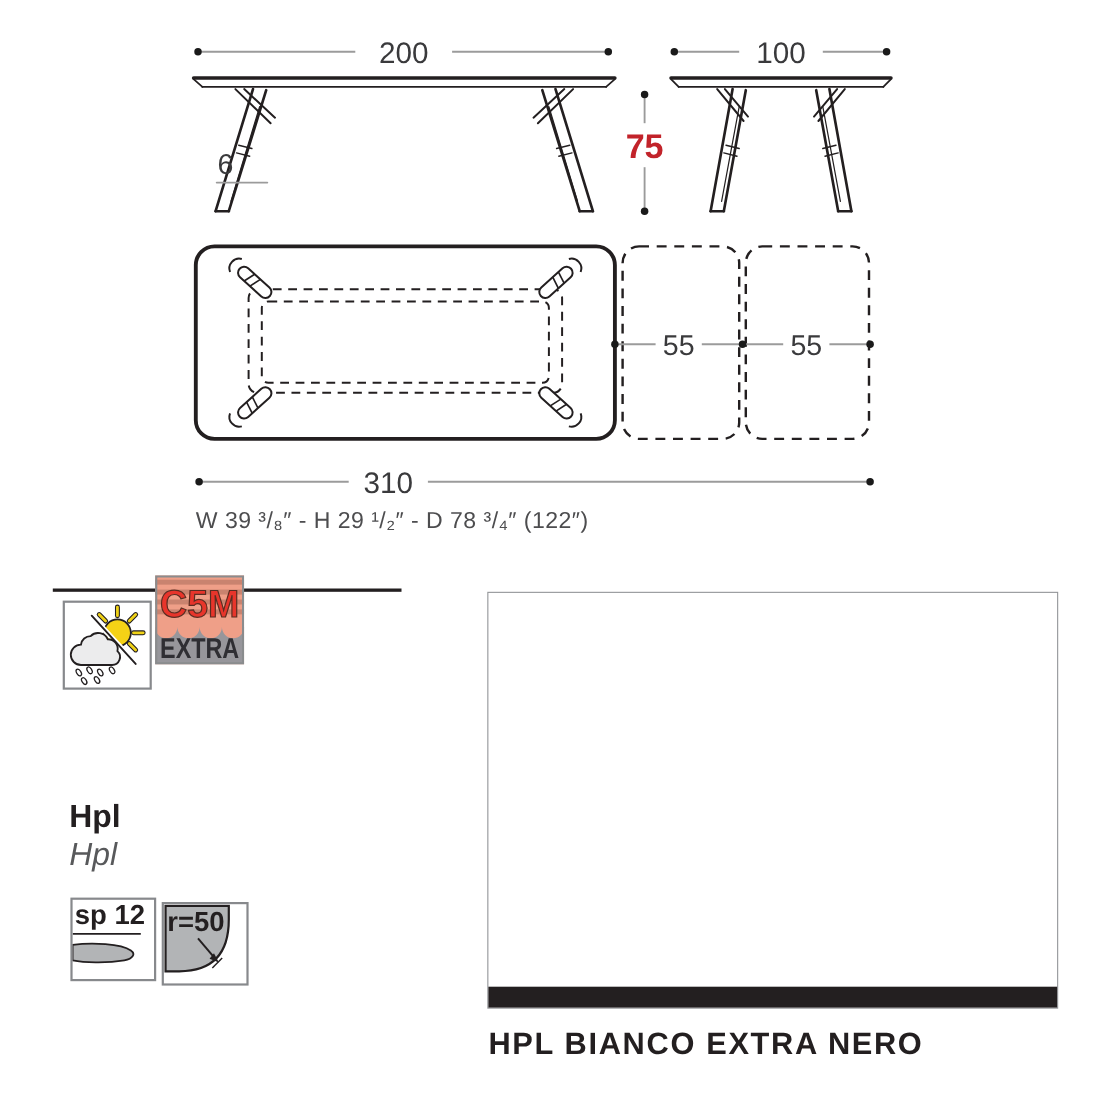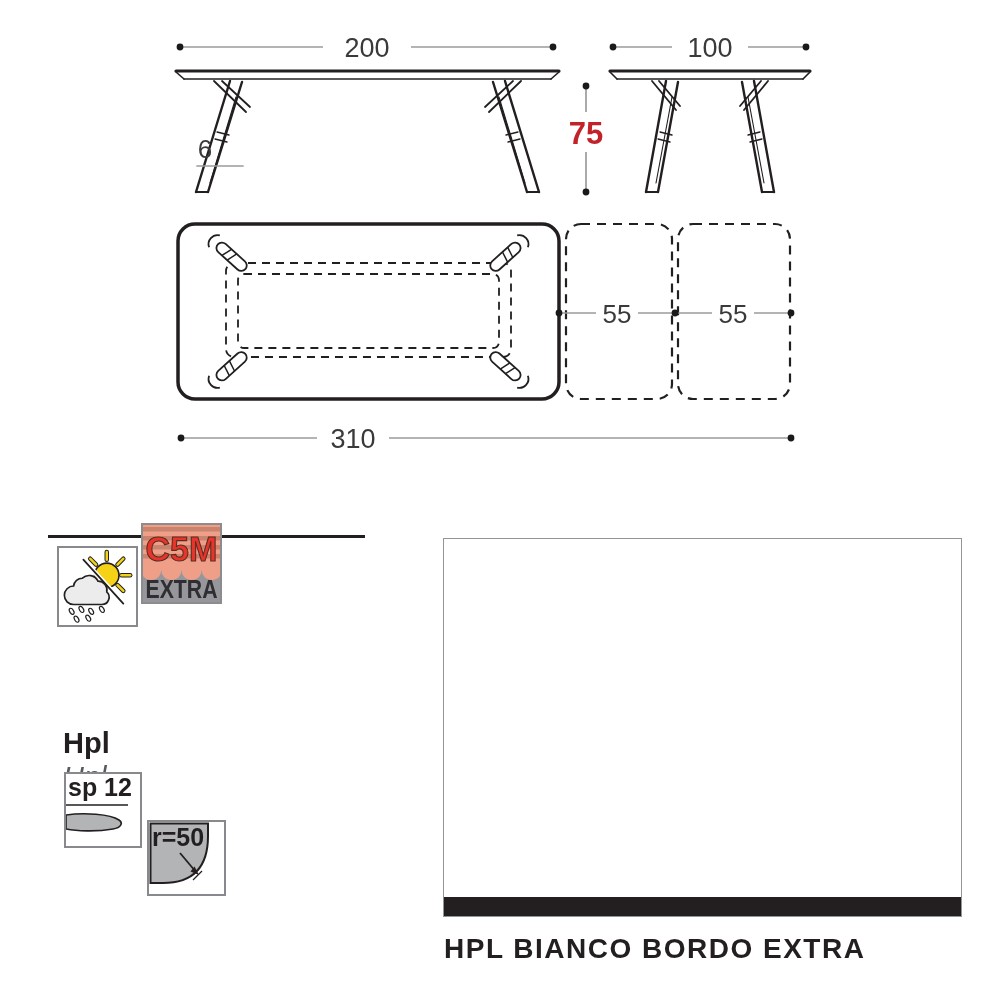--- a/index.html
+++ b/index.html
@@ -15,21 +15,21 @@
   #imperial-line{left:178px;top:462px;font-size:21px;color:#4d4d4f;letter-spacing:.4px;}
 
   
   #separator{left:48px;top:535px;width:317px;height:2.5px;background:#231f20;}
   .icon-box{border:2px solid #87898c;background:#fff;box-sizing:border-box;}
   #weather-box{left:57px;top:546px;width:81px;height:81px;}
   #c5m-box{left:141px;top:523px;width:81px;height:81px;border:none;}
   #badge-wrap{left:58px;top:648px;width:212px;height:55px;}
   #material-bold{left:63px;top:727px;font-size:29px;font-weight:bold;color:#231f20;}
   #material-italic{left:63px;top:761px;font-size:29px;font-style:italic;font-weight:300;color:#58595b;}
-  #sp-box{left:64px;top:772px;width:78px;height:76px;}
+  #sp-box{left:64px;top:816px;width:78px;height:76px;}
   #r-box{left:147px;top:820px;width:79px;height:76px;}
 
   
   #swatch{left:443px;top:538px;width:519px;height:379px;border:1px solid #939598;box-sizing:border-box;}
   #swatch-edge{position:absolute;left:0;right:0;bottom:0;height:19px;}
   #swatch-caption{left:444px;top:933px;font-size:28px;font-weight:bold;color:#231f20;letter-spacing:1.5px;}
 </style>
 </head>
 <body>
 
@@ -164,20 +164,21 @@
       <g>
         <line x1="181" y1="438" x2="791" y2="438" stroke="#9b9b9b" stroke-width="1.7"></line>
         <circle cx="181" cy="438" r="3.4" fill="#1a1a1a"></circle>
         <circle cx="791" cy="438" r="3.4" fill="#1a1a1a"></circle>
         <rect x="317" y="421" width="72" height="34" fill="#fff"></rect>
         <text class="dim-text-big" x="353" y="448" text-anchor="middle">310</text>
       </g>
     </g>
   </svg>
 
+  <div id="imperial-line" class="abs">W 39 ³/₈″ - H 29 ¹/₂″  - D 78 ³/₄″ (122″)</div>
 
   <div id="separator" class="abs"></div>
 
   <div id="weather-box" class="abs icon-box">
     <svg width="77" height="77" viewBox="0 0 79 79">
       <g stroke-linecap="round">
         <g stroke="#231f20" stroke-width="4.6">
           <line x1="49" y1="12" x2="49" y2="4"></line>
             <line x1="60" y1="17" x2="66" y2="11"></line>
           <line x1="64" y1="28" x2="73" y2="28"></line>
@@ -244,15 +245,15 @@
         <line x1="31" y1="31" x2="47" y2="50" stroke="#231f20" stroke-width="1.8"></line>
         <polygon points="50,53 41.5,49.5 45.5,44.5" fill="#231f20"></polygon>
         <line x1="44" y1="58" x2="53" y2="49" stroke="#231f20" stroke-width="1.3"></line>
       </g>
     </svg>
   </div>
 
   <div id="swatch" class="abs" style="background:#ffffff">
     <div id="swatch-edge" style="background:#231f20"></div>
   </div>
-  <div id="swatch-caption" class="abs">HPL BIANCO BORDO EXTRA</div>
+  <div id="swatch-caption" class="abs">HPL BIANCO EXTRA NERO</div>
 
 </div>
 
 </body></html>

